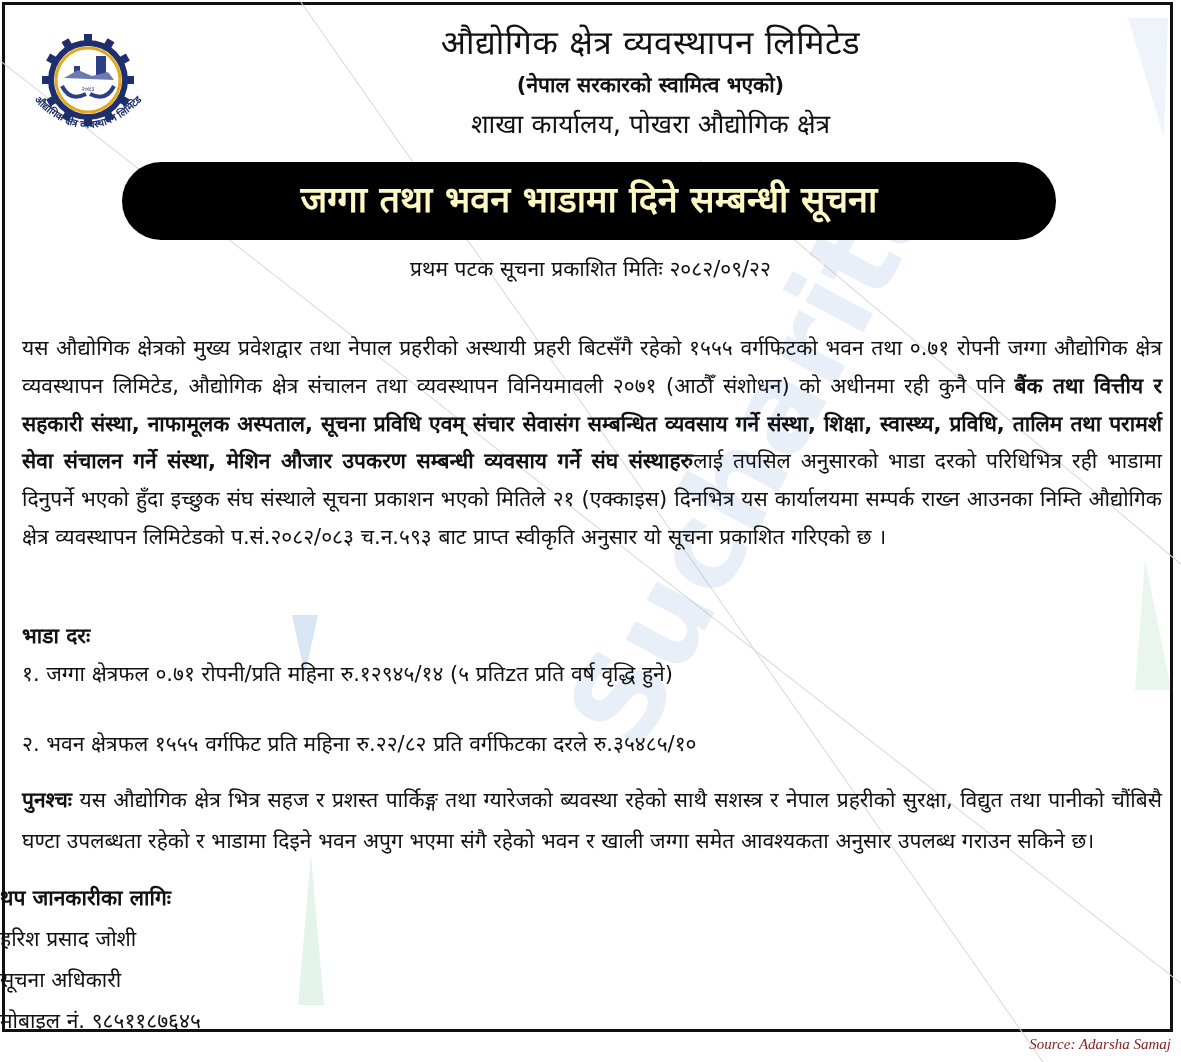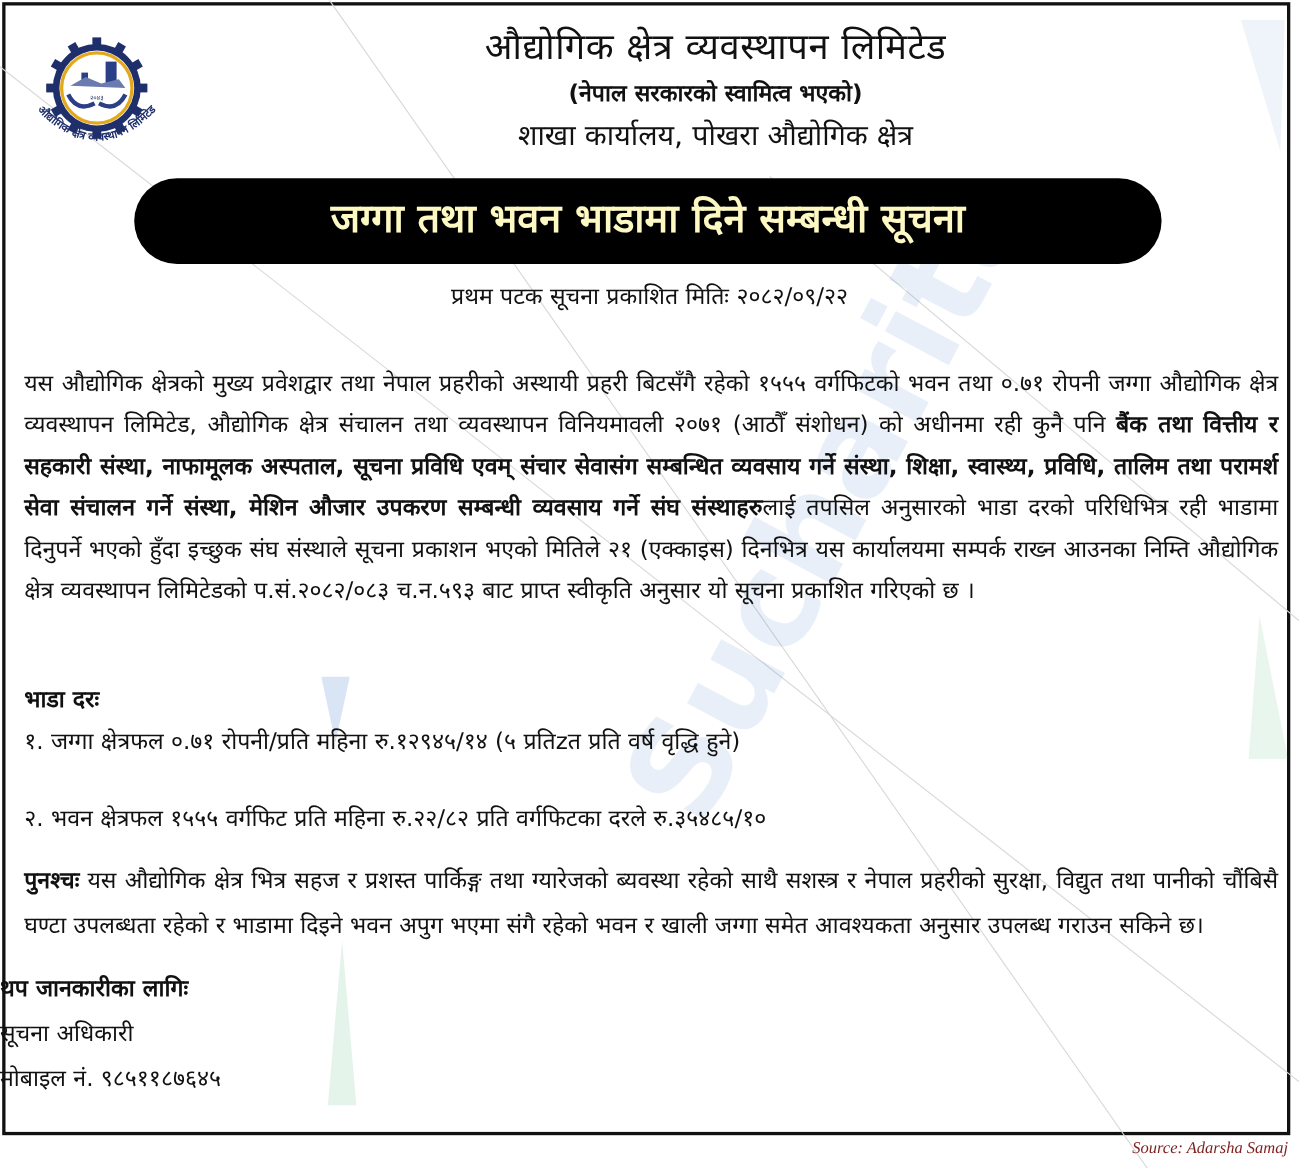--- a/index.html
+++ b/index.html
@@ -110,17 +110,18 @@
 <div class="rates-title">भाडा दरः</div>
 <div class="rate rate1">१. जग्गा क्षेत्रफल ०.७१ रोपनी/प्रति महिना रु.१२९४५/१४ (५ प्रतिzत प्रति वर्ष वृद्धि हुने)</div>
 <div class="rate rate2">२. भवन क्षेत्रफल १५५५ वर्गफिट प्रति महिना रु.२२/८२ प्रति वर्गफिटका दरले रु.३५४८५/१०</div>
 
 <div class="ps">
   <span class="ps-label">पुनश्चः</span><span> यस औद्योगिक क्षेत्र भित्र सहज र प्रशस्त पार्किङ्ग तथा ग्यारेजको ब्यवस्था रहेको साथै सशस्त्र र नेपाल प्रहरीको सुरक्षा, विद्युत तथा पानीको चौंबिसै घण्टा उपलब्धता रहेको र भाडामा दिइने भवन अपुग भएमा संगै रहेको भवन र खाली जग्गा समेत आवश्यकता अनुसार उपलब्ध गराउन सकिने छ।</span>
 </div>
 
 <div class="contact">
   <div class="heading">थप जानकारीका लागिः</div>
+  <div>हरिश प्रसाद जोशी</div>
   <div>सूचना अधिकारी</div>
   <div>मोबाइल नं. ९८५११८७६४५</div>
 </div>
 
 <div class="source">Source: Adarsha Samaj</div>
 
 </body></html>

